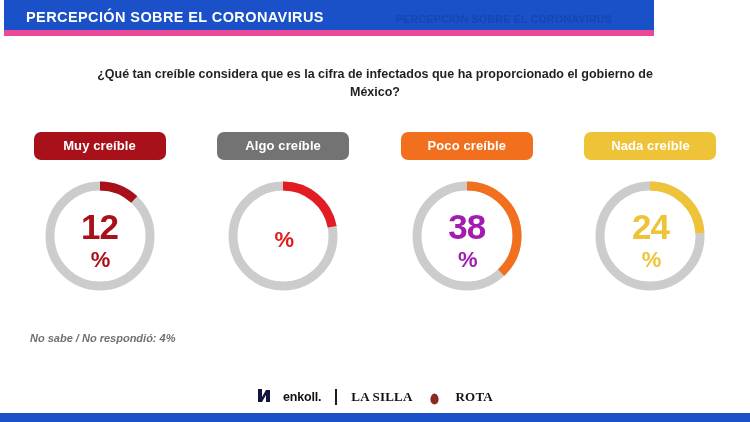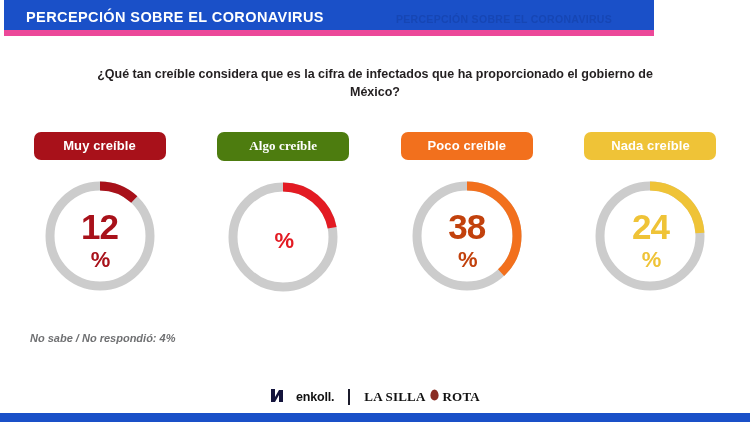--- a/index.html
+++ b/index.html
@@ -143,22 +143,22 @@
     color: #111111;
     letter-spacing: -0.2px;
   }
   .logo-divider {
     width: 2px;
     height: 16px;
     background: #1b1b2b;
   }
   .logo-silla {
     display: flex;
-    align-items: flex-start;
-    gap: 3px;
+    align-items: flex-end;
+    gap: 16px;
     font-family: "Liberation Serif", serif;
     font-size: 13px;
     font-weight: bold;
     color: #111111;
     letter-spacing: 0.2px;
   }
   .chair-icon {
     display: inline-block;
     width: 11px;
     height: 12px;
@@ -193,40 +193,40 @@
         <circle class="arc" cx="60" cy="60" r="50" fill="none" stroke-width="9" stroke-linecap="butt" transform="rotate(-90 60 60)" stroke-dasharray="37.69911184307752 276.4601535159018" style="stroke: rgb(168, 17, 26);"></circle>
       </svg>
       <div class="donut-value" style="color: rgb(168, 17, 26);">
         <span>12</span>
         <span class="pct">%</span>
       </div>
     </div>
   </div>
 
   <div class="col">
-    <div class="badge" style="background: #4d7c0f; font-family: Liberation Serif, serif;">Algo creíble</div>
+    <div class="badge" style="background: #737373;">Algo creíble</div>
     <div class="donut-wrap">
       <svg viewBox="0 0 120 120">
         <circle class="track" cx="60" cy="60" r="50" fill="none" stroke-width="9" style="stroke: rgb(204, 204, 204);"></circle>
         <circle class="arc" cx="60" cy="60" r="50" fill="none" stroke-width="9" stroke-linecap="butt" transform="rotate(-90 60 60)" stroke-dasharray="69.11503837897546 245.04422698000388" style="stroke: rgb(227, 27, 35);"></circle>
       </svg>
       <div class="donut-value" style="color: rgb(227, 27, 35);">
         <span class="pct">%</span>
       </div>
     </div>
   </div>
 
   <div class="col">
     <div class="badge" style="background: rgb(242, 112, 29);">Poco creíble</div>
     <div class="donut-wrap">
       <svg viewBox="0 0 120 120">
         <circle class="track" cx="60" cy="60" r="50" fill="none" stroke-width="9" style="stroke: rgb(204, 204, 204);"></circle>
         <circle class="arc" cx="60" cy="60" r="50" fill="none" stroke-width="9" stroke-linecap="butt" transform="rotate(-90 60 60)" stroke-dasharray="119.38052083641215 194.7787445225672" style="stroke: rgb(242, 112, 29);"></circle>
       </svg>
-      <div class="donut-value" style="color: #c2410c; text-align: right;">
+      <div class="donut-value" style="color: #a21caf; text-align: right;">
         <span>38</span>
         <span class="pct">%</span>
       </div>
     </div>
   </div>
 
   <div class="col">
     <div class="badge" style="background: rgb(239, 195, 55);">Nada creíble</div>
     <div class="donut-wrap">
       <svg viewBox="0 0 120 120">

